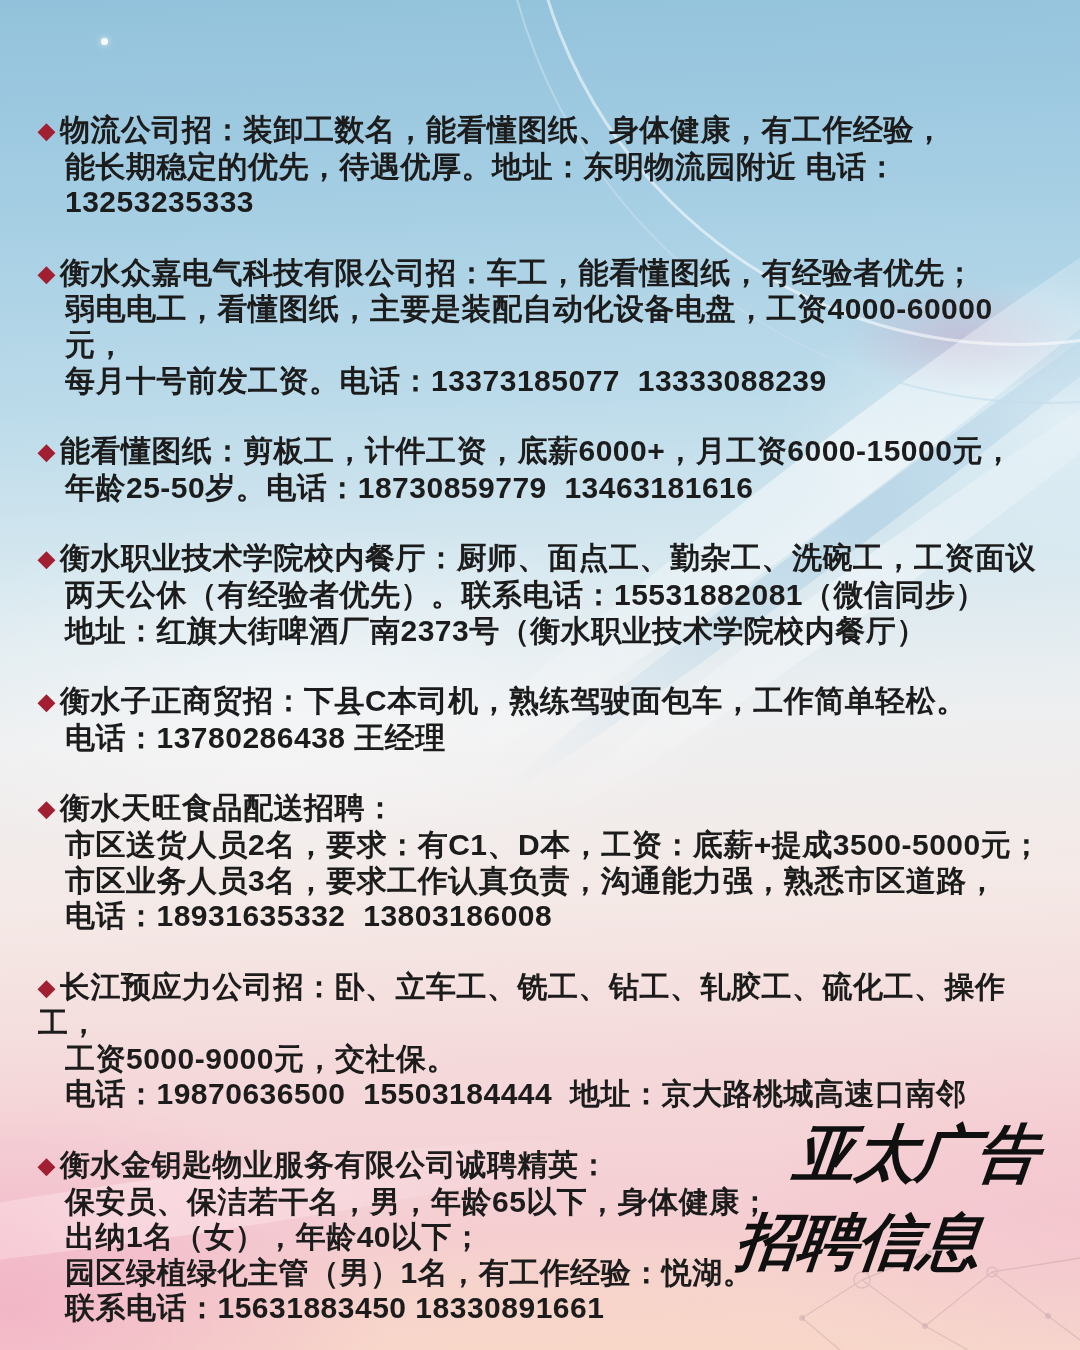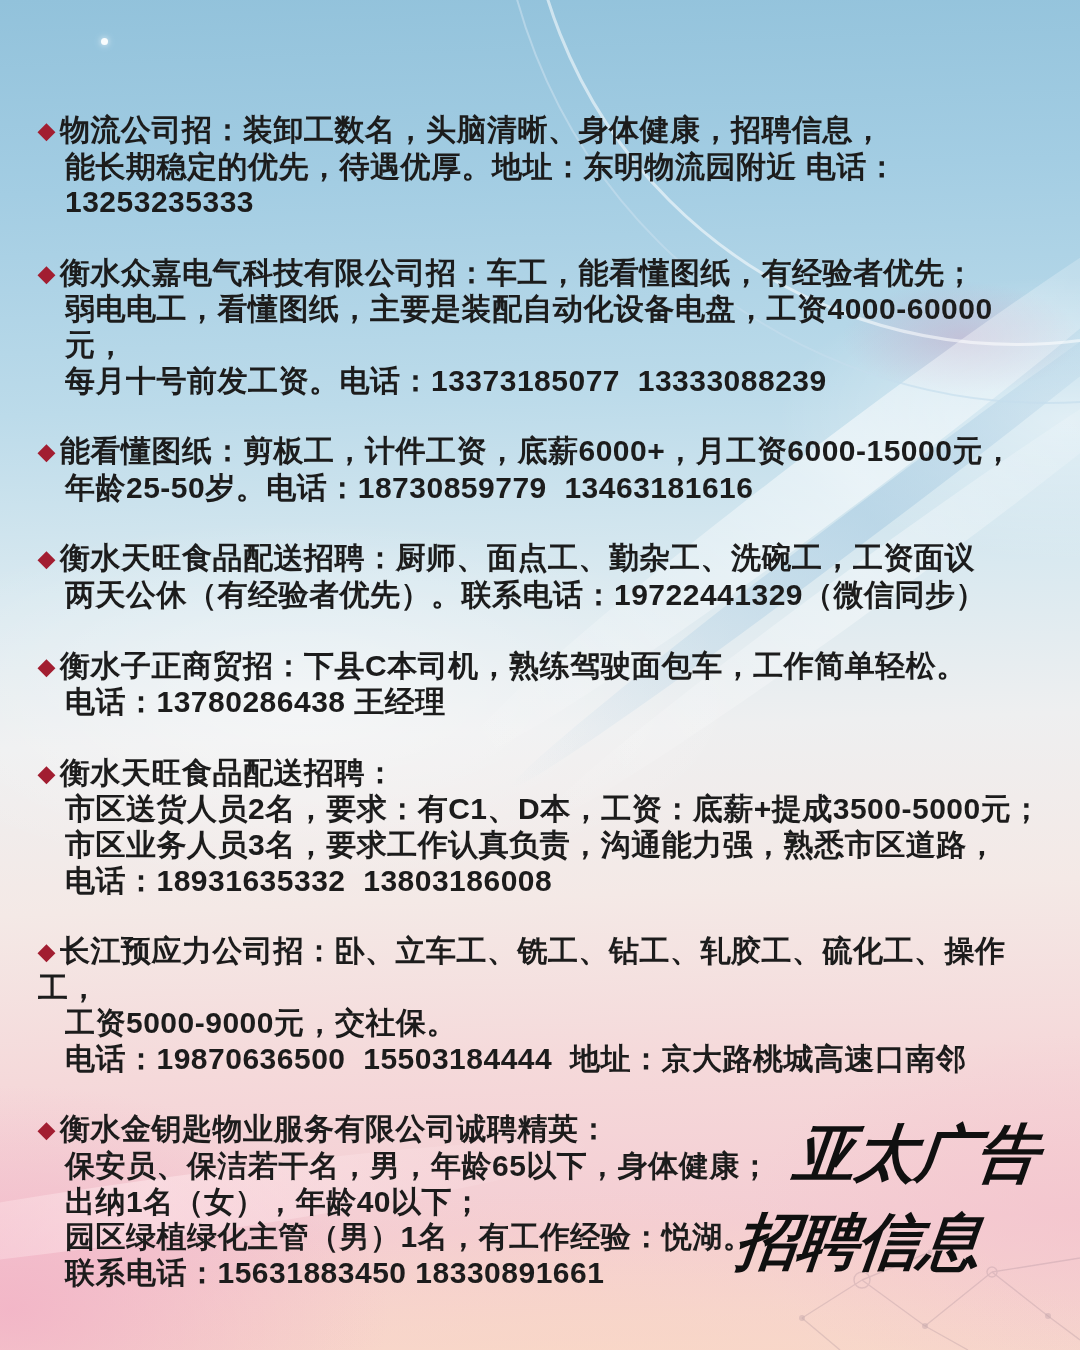--- a/index.html
+++ b/index.html
@@ -108,38 +108,39 @@
     <circle cx="22" cy="78" r="3"></circle>
     <circle cx="145" cy="86" r="3"></circle>
     <circle cx="268" cy="76" r="3"></circle>
     <circle cx="150" cy="12" r="2.4"></circle>
   </g>
 </svg>
 
 <div class="content">
 
   <div class="section">
-    <div class="line first"><span class="bullet">◆</span><span>物流公司招：装卸工数名，头脑清晰、身体健康，招聘信息，</span></div>
+    <div class="line first"><span class="bullet">◆</span><span>物流公司招：装卸工数名，能看懂图纸、身体健康，有工作经验，</span></div>
     <div class="line cont">能长期稳定的优先，待遇优厚。地址：东明物流园附近 电话：13253235333</div>
   </div>
 
   <div class="section">
     <div class="line first"><span class="bullet">◆</span><span>衡水众嘉电气科技有限公司招：车工，能看懂图纸，有经验者优先；</span></div>
     <div class="line cont">弱电电工，看懂图纸，主要是装配自动化设备电盘，工资4000-60000元，</div>
     <div class="line cont">每月十号前发工资。电话：13373185077  13333088239</div>
   </div>
 
   <div class="section">
     <div class="line first"><span class="bullet">◆</span><span>能看懂图纸：剪板工，计件工资，底薪6000+，月工资6000-15000元，</span></div>
     <div class="line cont">年龄25-50岁。电话：18730859779  13463181616</div>
   </div>
 
   <div class="section">
-    <div class="line first"><span class="bullet">◆</span><span>衡水天旺食品配送招聘：厨师、面点工、勤杂工、洗碗工，工资面议</span></div>
-    <div class="line cont">两天公休（有经验者优先）。联系电话：19722441329（微信同步）</div>
+    <div class="line first"><span class="bullet">◆</span><span>衡水职业技术学院校内餐厅：厨师、面点工、勤杂工、洗碗工，工资面议</span></div>
+    <div class="line cont">两天公休（有经验者优先）。联系电话：15531882081（微信同步）</div>
+    <div class="line cont">地址：红旗大街啤酒厂南2373号（衡水职业技术学院校内餐厅）</div>
   </div>
 
   <div class="section">
     <div class="line first"><span class="bullet">◆</span><span>衡水子正商贸招：下县C本司机，熟练驾驶面包车，工作简单轻松。</span></div>
     <div class="line cont">电话：13780286438 王经理</div>
   </div>
 
   <div class="section">
     <div class="line first"><span class="bullet">◆</span><span>衡水天旺食品配送招聘：</span></div>
     <div class="line cont">市区送货人员2名，要求：有C1、D本，工资：底薪+提成3500-5000元；</div>

